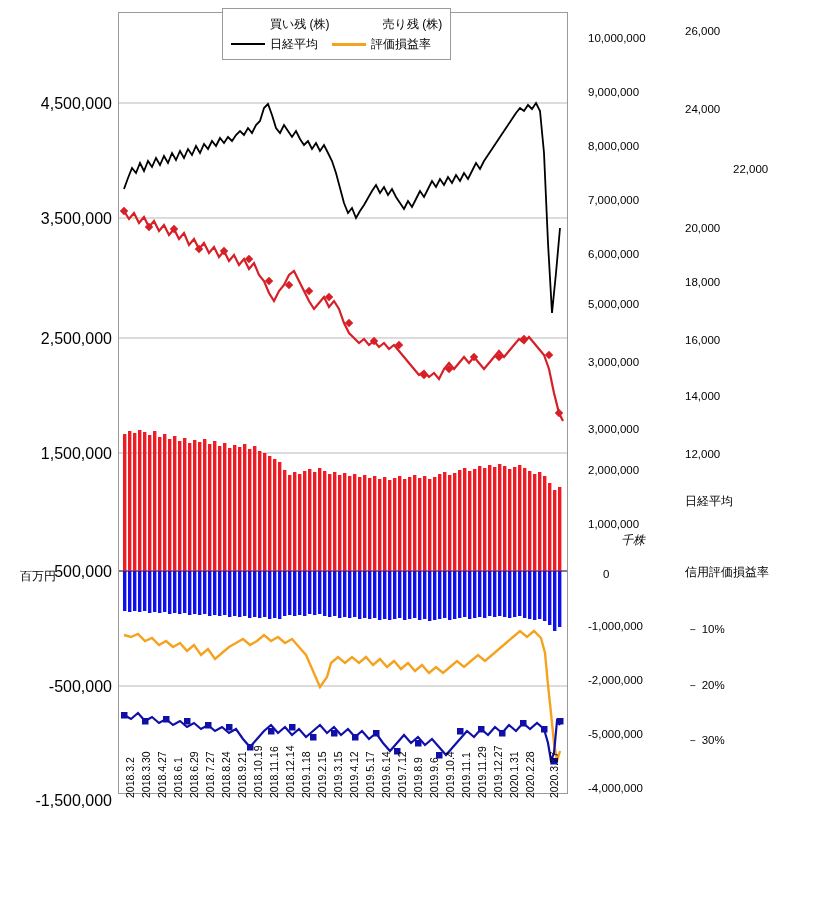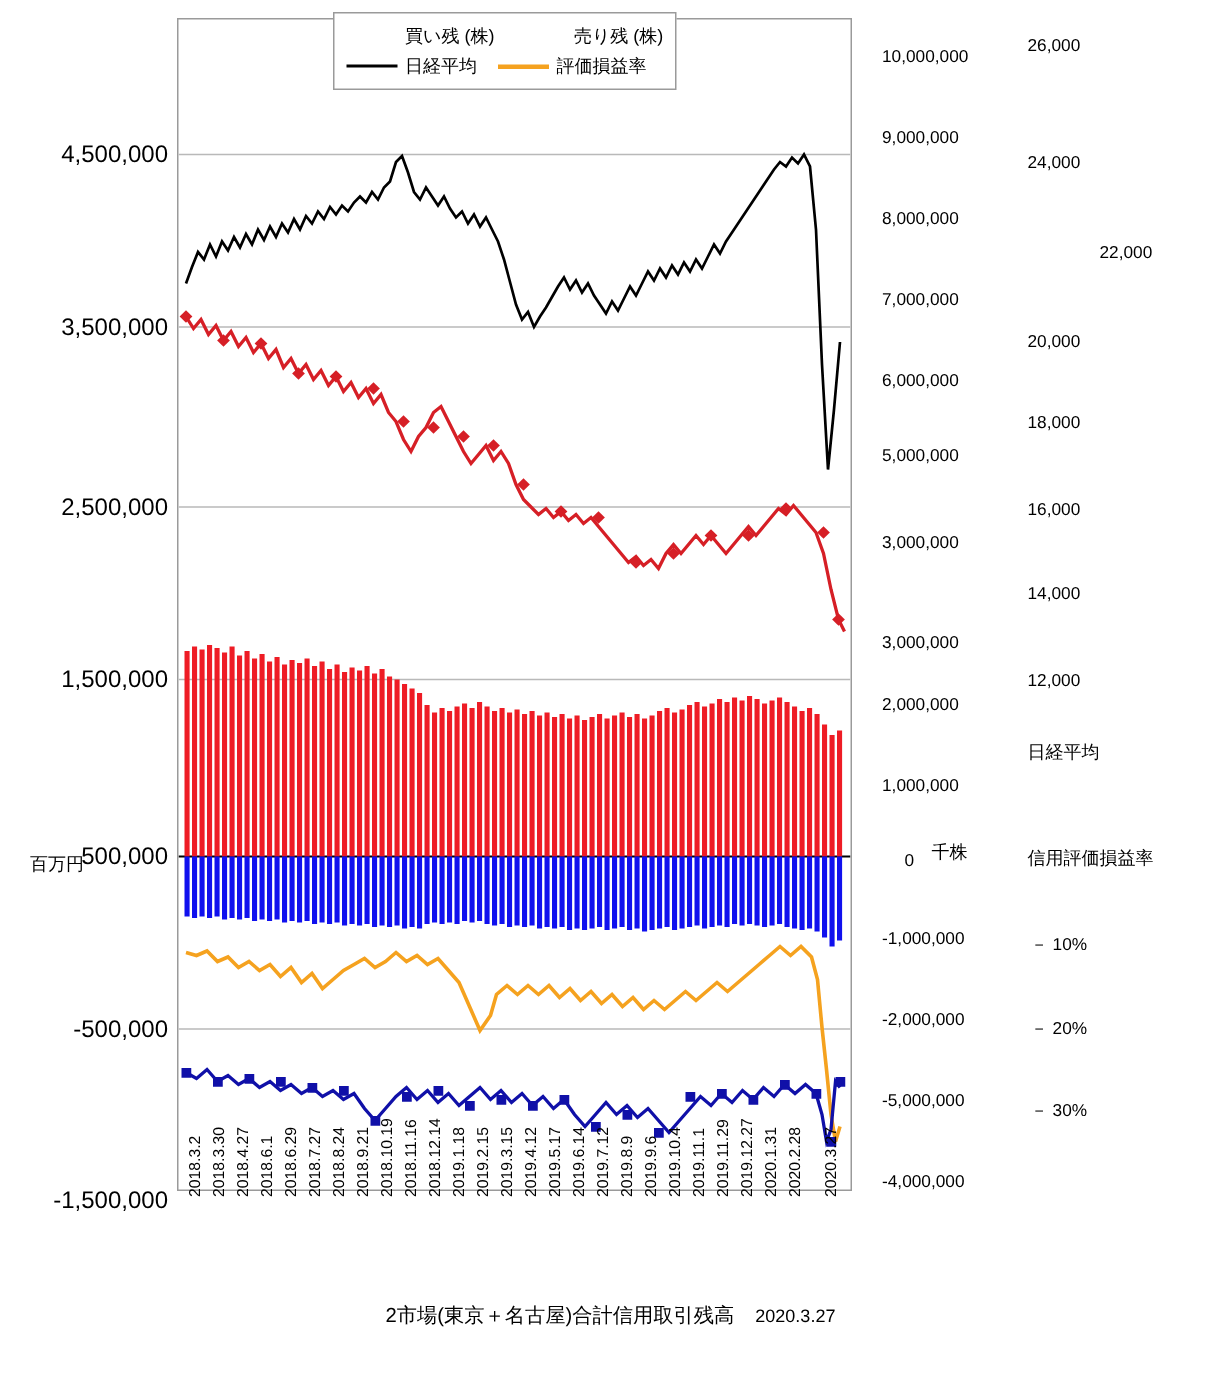--- a/index.html
+++ b/index.html
@@ -398,21 +398,21 @@
   <div class="y2lab" style="left:588px;top:356px;">3,000,000</div>
   <div class="y2lab" style="left:588px;top:410px;margin-top:13px;">3,000,000</div>
   <div class="y2lab" style="left:588px;top:464px;">2,000,000</div>
   <div class="y2lab" style="left:588px;top:518px;">1,000,000</div>
   <div class="y2lab" style="left:603px;top:568px;">0</div>
   <div class="y2lab" style="left:588px;top:620px;">-1,000,000</div>
   <div class="y2lab" style="left:588px;top:674px;">-2,000,000</div>
   <div class="y2lab" style="left:588px;top:728px;">-5,000,000</div>
   <div class="y2lab" style="left:588px;top:782px;">-4,000,000</div>
 
-  <div class="axistitle" style="left:621px;top:560px;">千株</div>
+  <div class="axistitle" style="left:621px;top:532px;font-style:italic;">千株</div>
 
   <div class="y3lab" style="left:685px;top:25px;">26,000</div>
   <div class="y3lab" style="left:685px;top:103px;">24,000</div>
   <div class="y3lab" style="left:685px;top:163px;margin-left:48px;">22,000</div>
   <div class="y3lab" style="left:685px;top:222px;">20,000</div>
   <div class="y3lab" style="left:685px;top:276px;">18,000</div>
   <div class="y3lab" style="left:685px;top:334px;">16,000</div>
   <div class="y3lab" style="left:685px;top:390px;">14,000</div>
   <div class="y3lab" style="left:685px;top:448px;">12,000</div>
 
@@ -444,17 +444,14 @@
   <div class="xlab" style="left:412px;top:798px;">2019.8.9</div>
   <div class="xlab" style="left:428px;top:798px;">2019.9.6</div>
   <div class="xlab" style="left:444px;top:798px;">2019.10.4</div>
   <div class="xlab" style="left:460px;top:798px;">2019.11.1</div>
   <div class="xlab" style="left:476px;top:798px;">2019.11.29</div>
   <div class="xlab" style="left:492px;top:798px;">2019.12.27</div>
   <div class="xlab" style="left:508px;top:798px;">2020.1.31</div>
   <div class="xlab" style="left:524px;top:798px;">2020.2.28</div>
   <div class="xlab" style="left:548px;top:798px;">2020.3.27</div>
 
-  <div class="caption">
-    <span>2市場(東京＋名古屋)合計信用取引残高</span><span class="date">2020.3.27</span>
-  </div>
 
 </div>
 
 </body></html>

